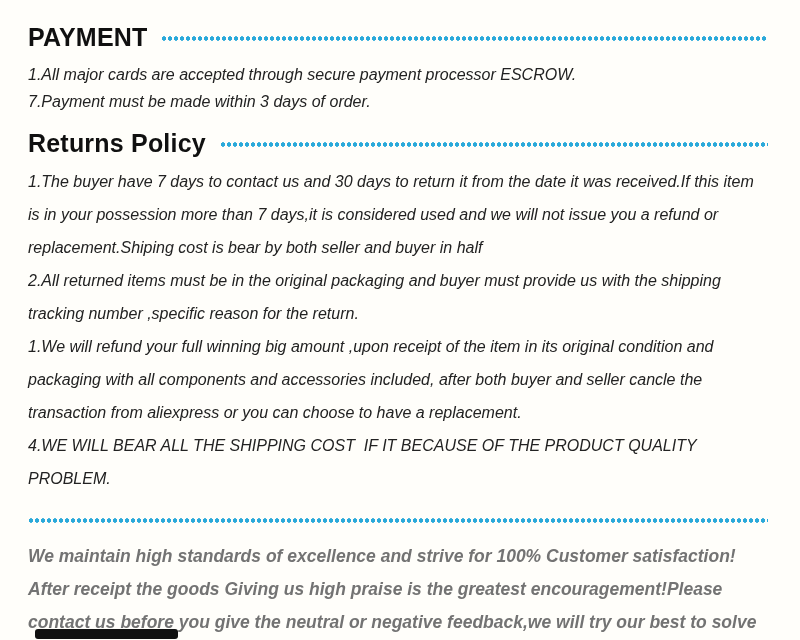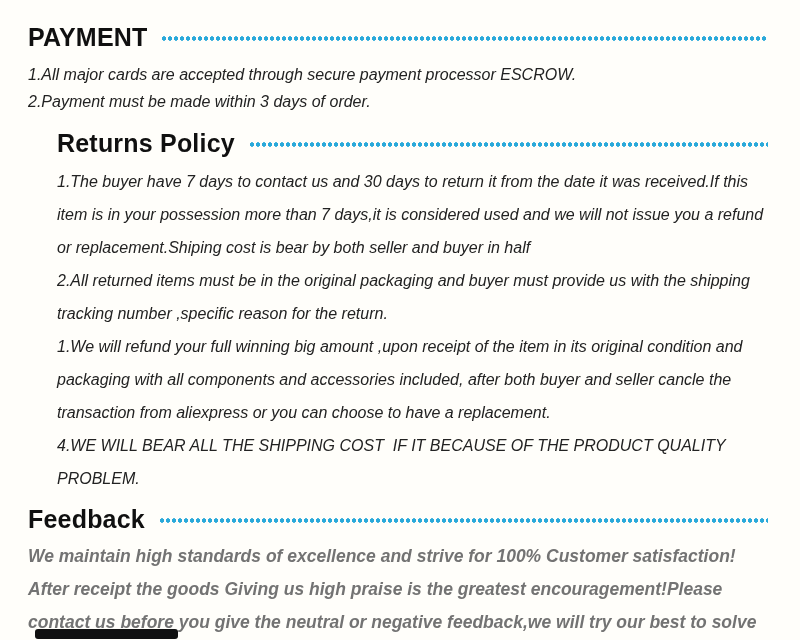--- a/index.html
+++ b/index.html
@@ -44,21 +44,21 @@
     font-style: italic;
     white-space: pre-wrap;
   }
   .sec-payment .body { margin-top: 9px; }
   .sec-payment .body p,
   .sec-returns .body p {
     font-size: 16px;
     line-height: 27px;
     color: #222222;
   }
-  .sec-returns { margin-top: 13px; margin-left: 29px; }
+  .sec-returns { margin-top: 13px; }
   .sec-returns .body { margin-top: 7px; }
   .sec-returns .body p { line-height: 33px; }
   .sec-feedback { margin-top: 9px; }
   .sec-feedback .body { margin-top: 6px; }
   .sec-feedback .body p {
     font-size: 17.5px;
     line-height: 33px;
     font-weight: 600;
     color: #737373;
   }
@@ -77,40 +77,39 @@
 
 <div class="page">
 
   <section class="sec sec-payment">
     <div class="hrow">
       <h2>PAYMENT</h2>
       <div class="dots"></div>
     </div>
     <div class="body">
       <p>1.All major cards are accepted through secure payment processor ESCROW.</p>
-      <p>2.Payment must be made within 3 days of order.</p>
+      <p>7.Payment must be made within 3 days of order.</p>
     </div>
   </section>
 
   <section class="sec sec-returns">
     <div class="hrow">
       <h2>Returns Policy</h2>
       <div class="dots"></div>
     </div>
     <div class="body">
       <p>1.The buyer have 7 days to contact us and 30 days to return it from the date it was received.If this item is in your possession more than 7 days,it is considered used and we will not issue you a refund or replacement.Shiping cost is bear by both seller and buyer in half</p>
       <p>2.All returned items must be in the original packaging and buyer must provide us with the shipping tracking number ,specific reason for the return.</p>
       <p>1.We will refund your full winning big amount ,upon receipt of the item in its original condition and packaging with all components and accessories included, after both buyer and seller cancle the transaction from aliexpress or you can choose to have a replacement.</p>
       <p>4.WE WILL BEAR ALL THE SHIPPING COST  IF IT BECAUSE OF THE PRODUCT QUALITY PROBLEM.</p>
     </div>
   </section>
 
   <section class="sec sec-feedback">
     <div class="hrow">
-      <h2>Feedback</h2>
       <div class="dots"></div>
     </div>
     <div class="body">
       <p>We maintain high standards of excellence and strive for 100% Customer satisfaction! After receipt the goods Giving us high praise is the greatest encouragement!Please contact us before you give the neutral or negative feedback,we will try our best to solve it and make you 100% satisfied.</p>
     </div>
   </section>
 
   <div class="cropped-bar"></div>
 
 </div>

